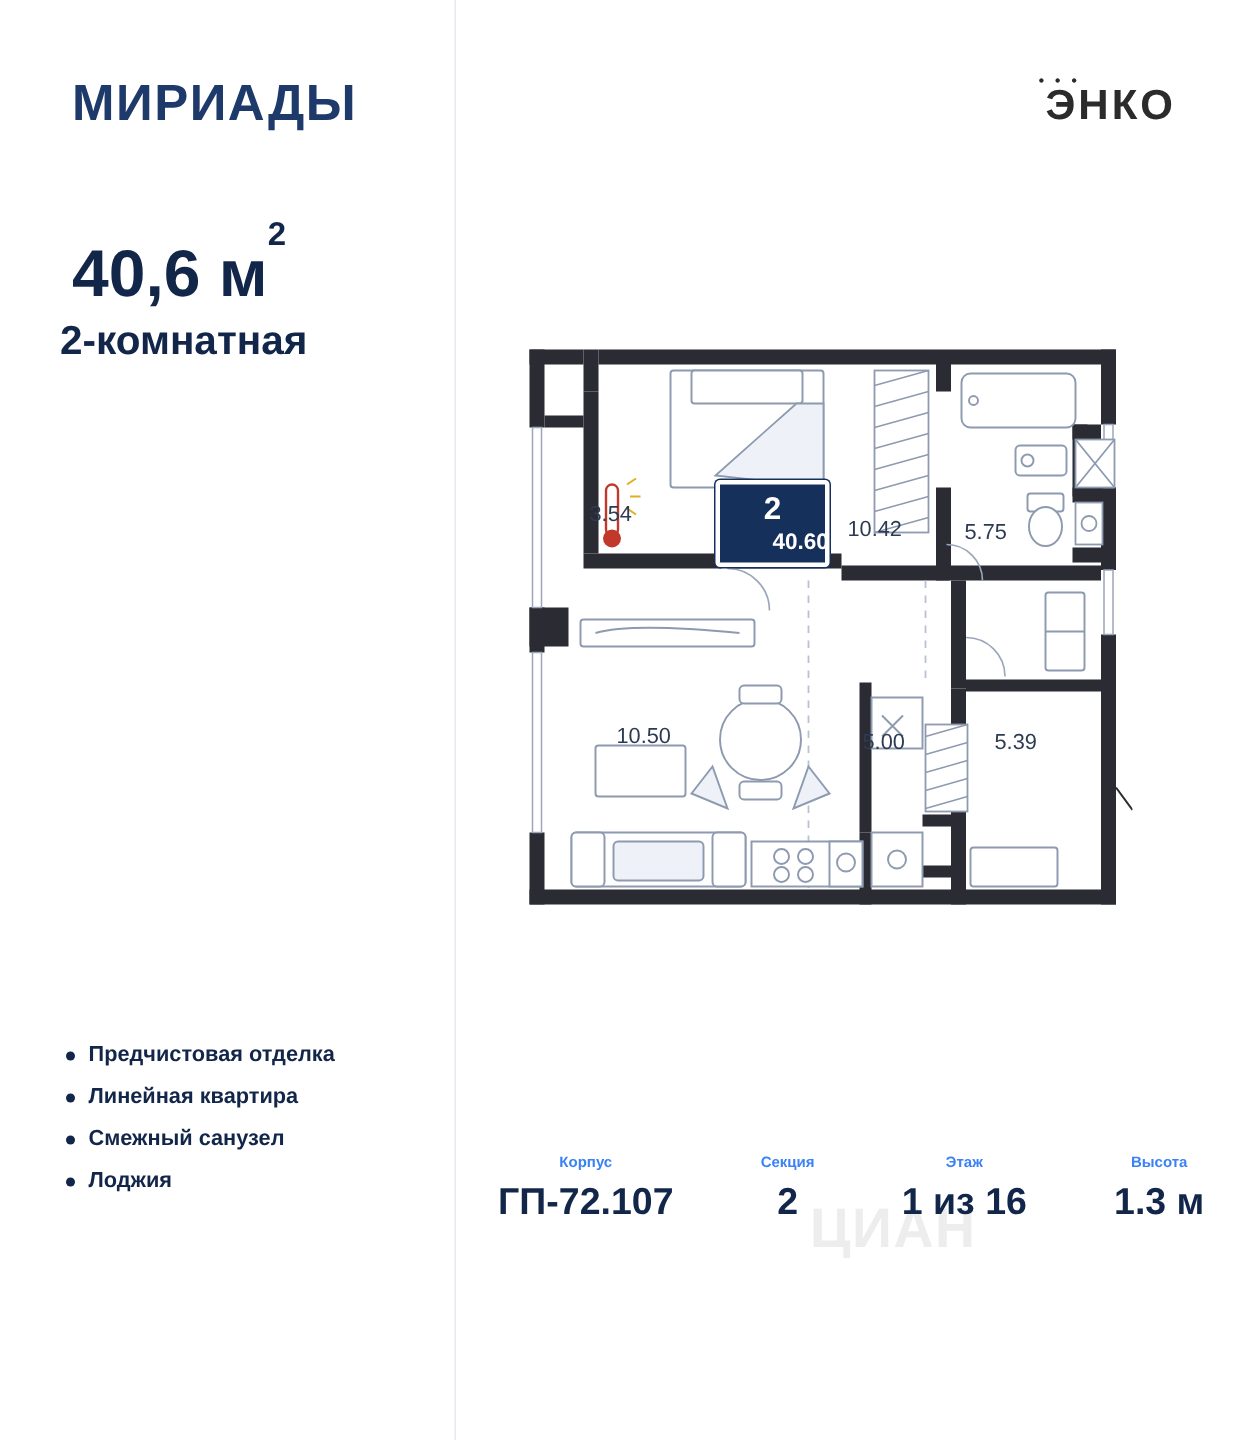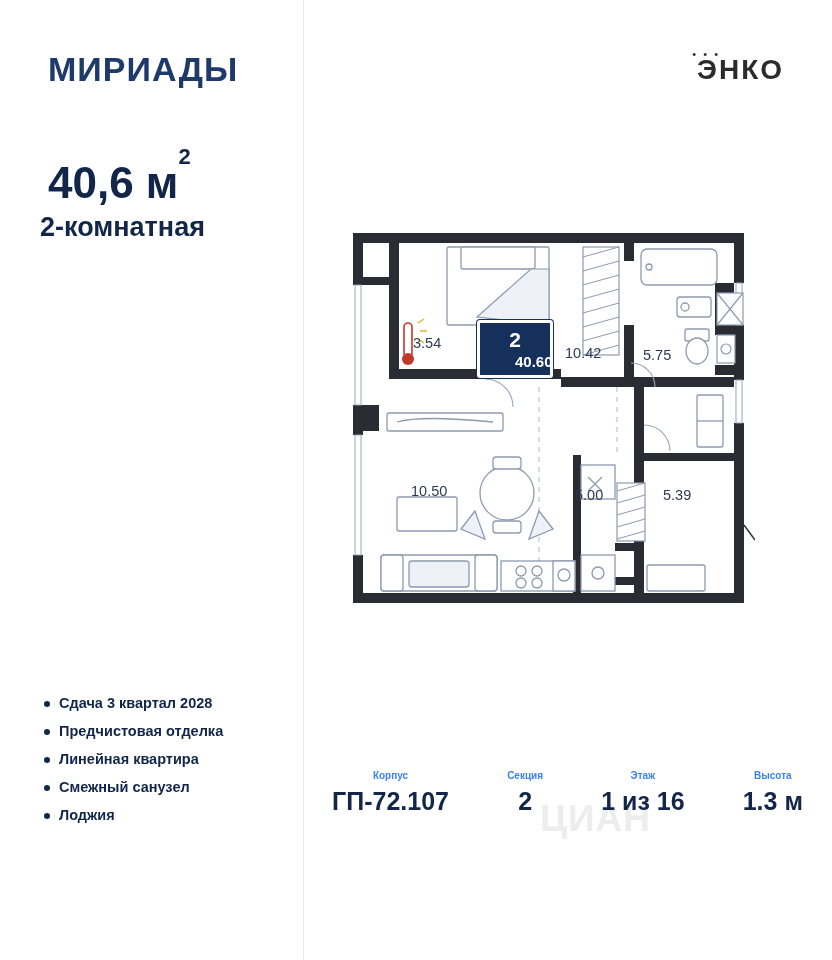--- a/index.html
+++ b/index.html
@@ -123,24 +123,20 @@
 <div class="enko">ЭНКО</div>
 
 <div class="area">
   <span>40,6 м</span><sup>2</sup>
 </div>
 <div class="rooms">2-комнатная</div>
 
 <div class="features">
   <div class="feature">
     <span class="bullet"></span>
-    <span>Сдача 3 квартал 2028</span>
-  </div>
-  <div class="feature">
-    <span class="bullet"></span>
     <span>Предчистовая отделка</span>
   </div>
   <div class="feature">
     <span class="bullet"></span>
     <span>Линейная квартира</span>
   </div>
   <div class="feature">
     <span class="bullet"></span>
     <span>Смежный санузел</span>
   </div>
@@ -323,21 +319,21 @@
 
     <g stroke="#9aa6bb" stroke-width="1.1" fill="none">
       <path d="M160 154 a28 28 0 0 1 28 28"></path>
       <path d="M319 200 a26 26 0 0 1 26 26"></path>
       <path d="M330 162 a24 24 0 0 0 -24 -24"></path>
     </g>
 
     <line x1="419" y1="300" x2="430" y2="315" stroke="#2b2b33" stroke-width="1.4"></line>
   </svg>
 
-  <div class="dim" style="left:68px;  top:110px;margin-left:20px;">3.54</div>
+  <div class="dim" style="left:68px;  top:110px;">3.54</div>
   <div class="dim" style="left:318px; top:122px;">5.75</div>
   <div class="dim" style="left:240px; top:120px;">10.42</div>
   <div class="dim" style="left:86px;  top:258px;">10.50</div>
   <div class="dim" style="left:250px; top:262px;">5.00</div>
   <div class="dim" style="left:338px; top:262px;">5.39</div>
 
   <div class="badge">
     <div class="num">2</div>
     <div class="sz">40.60</div>
   </div>

